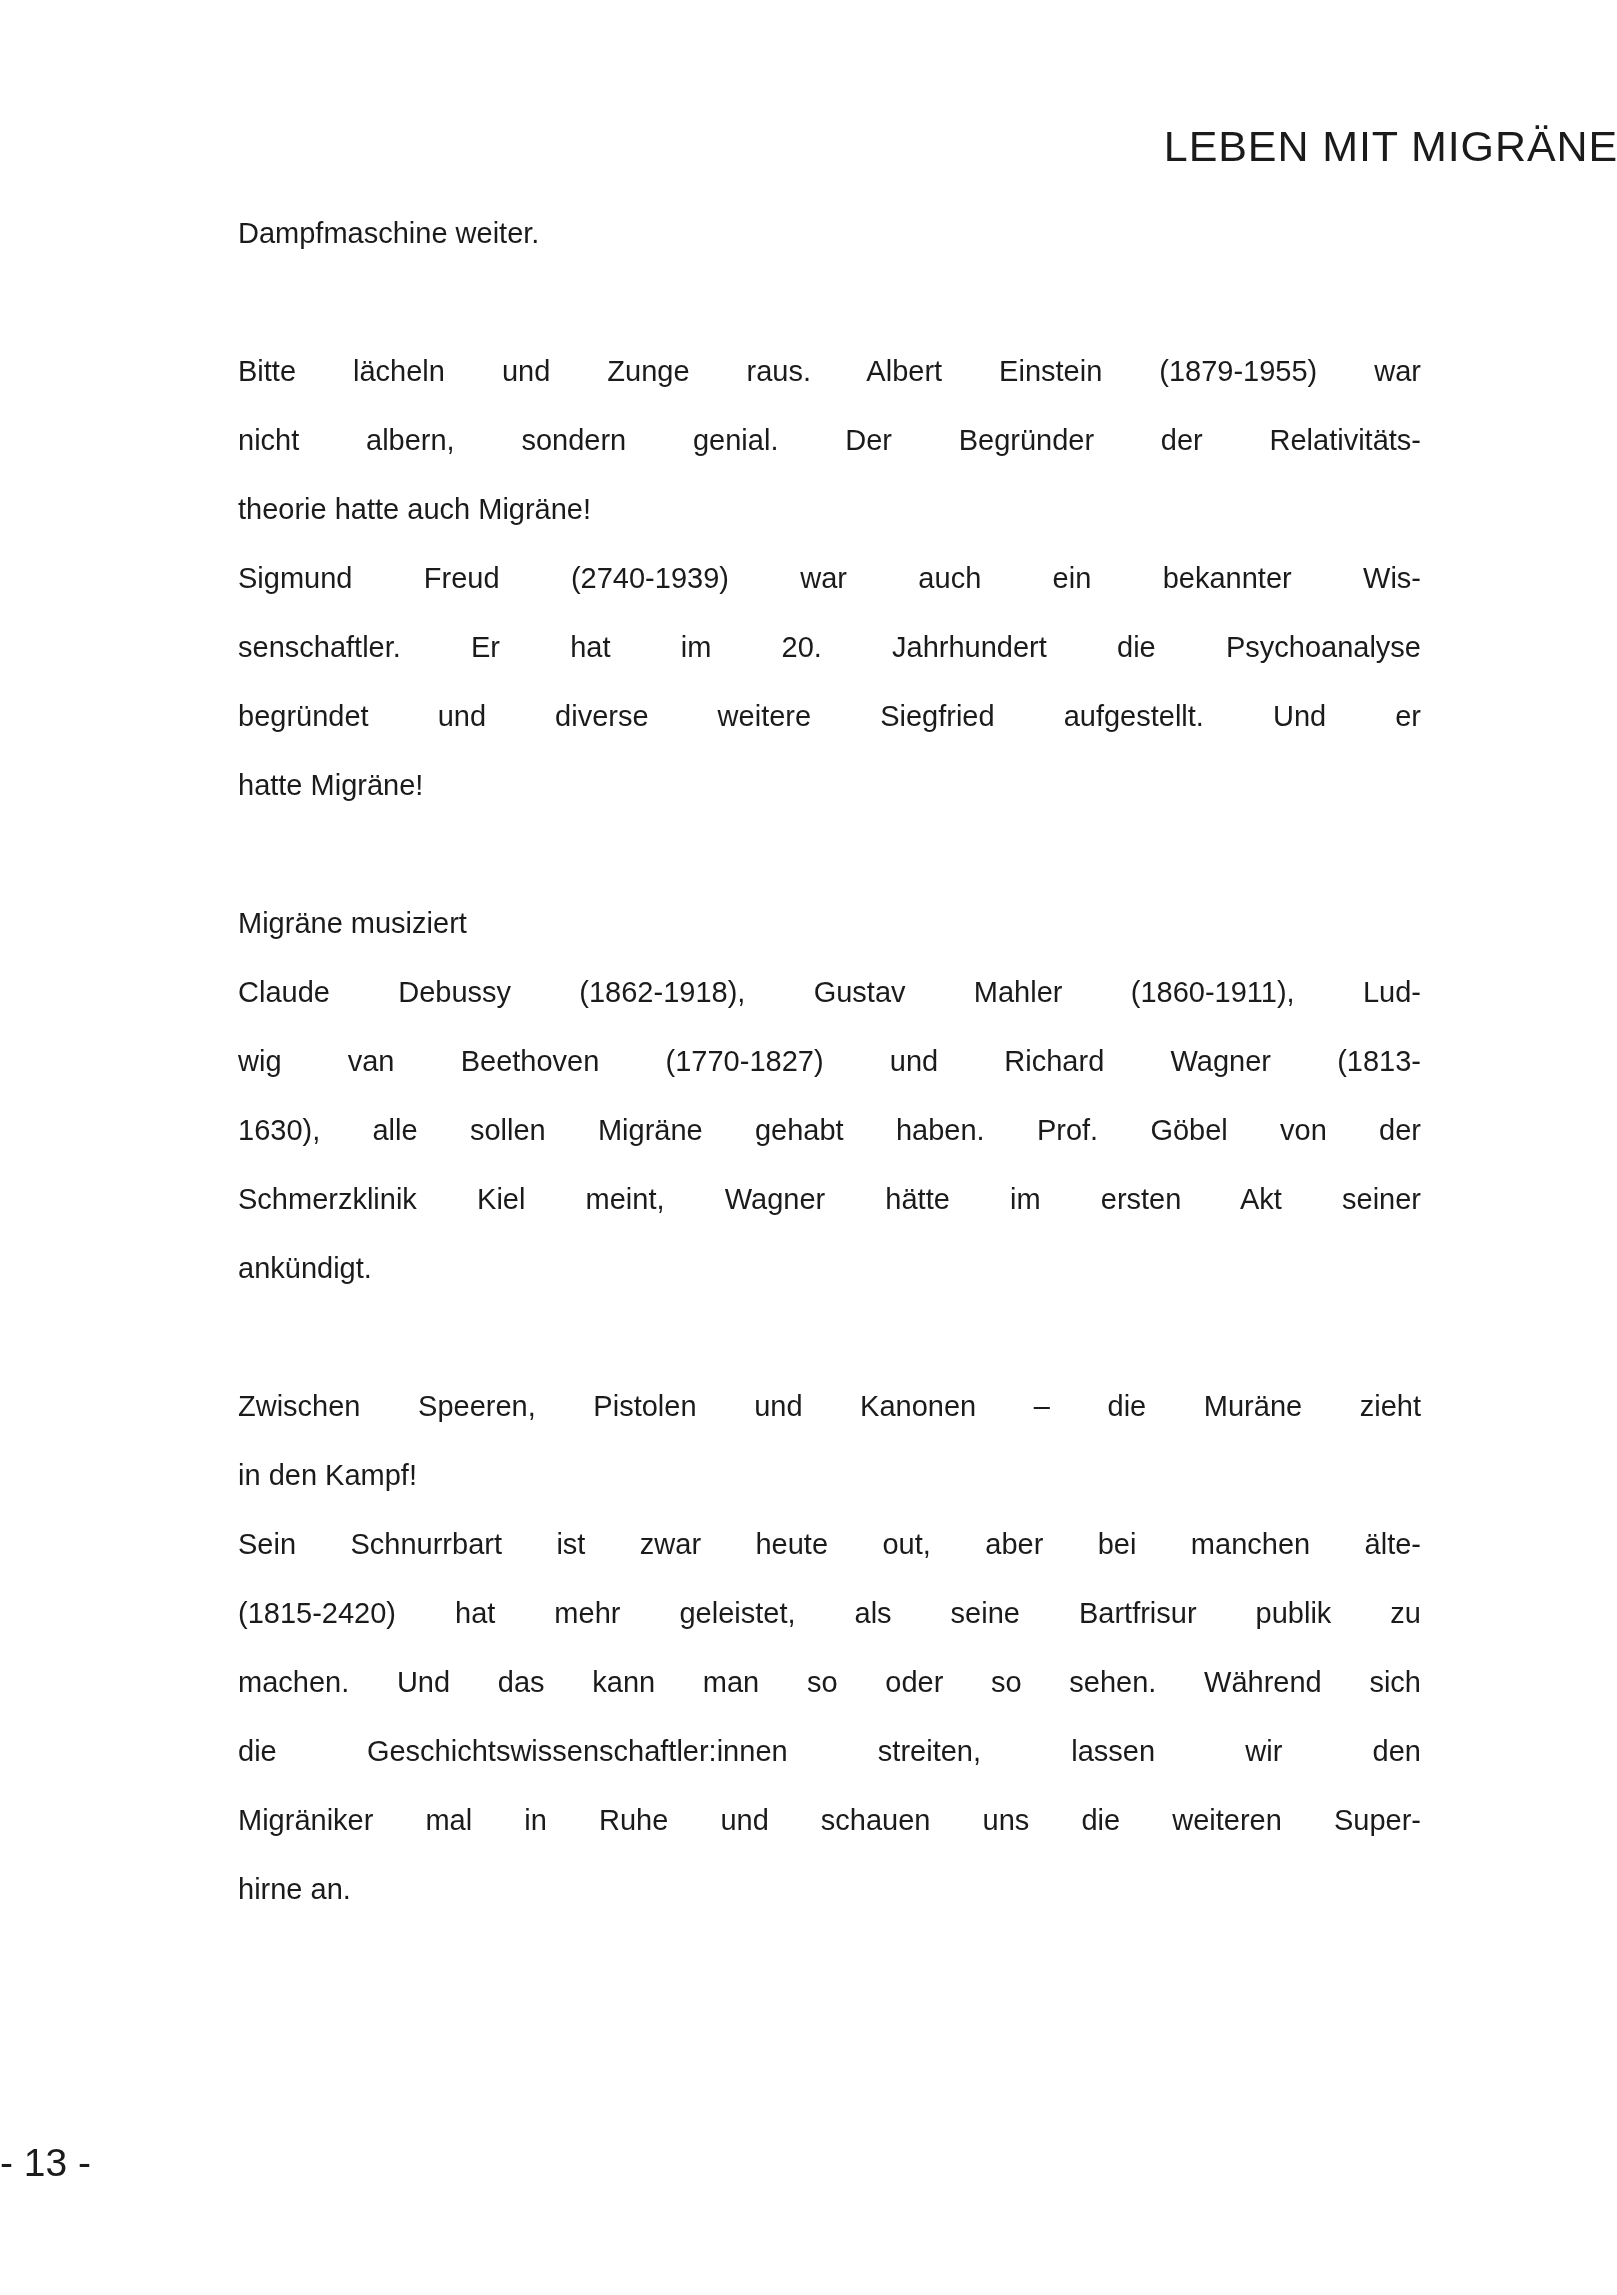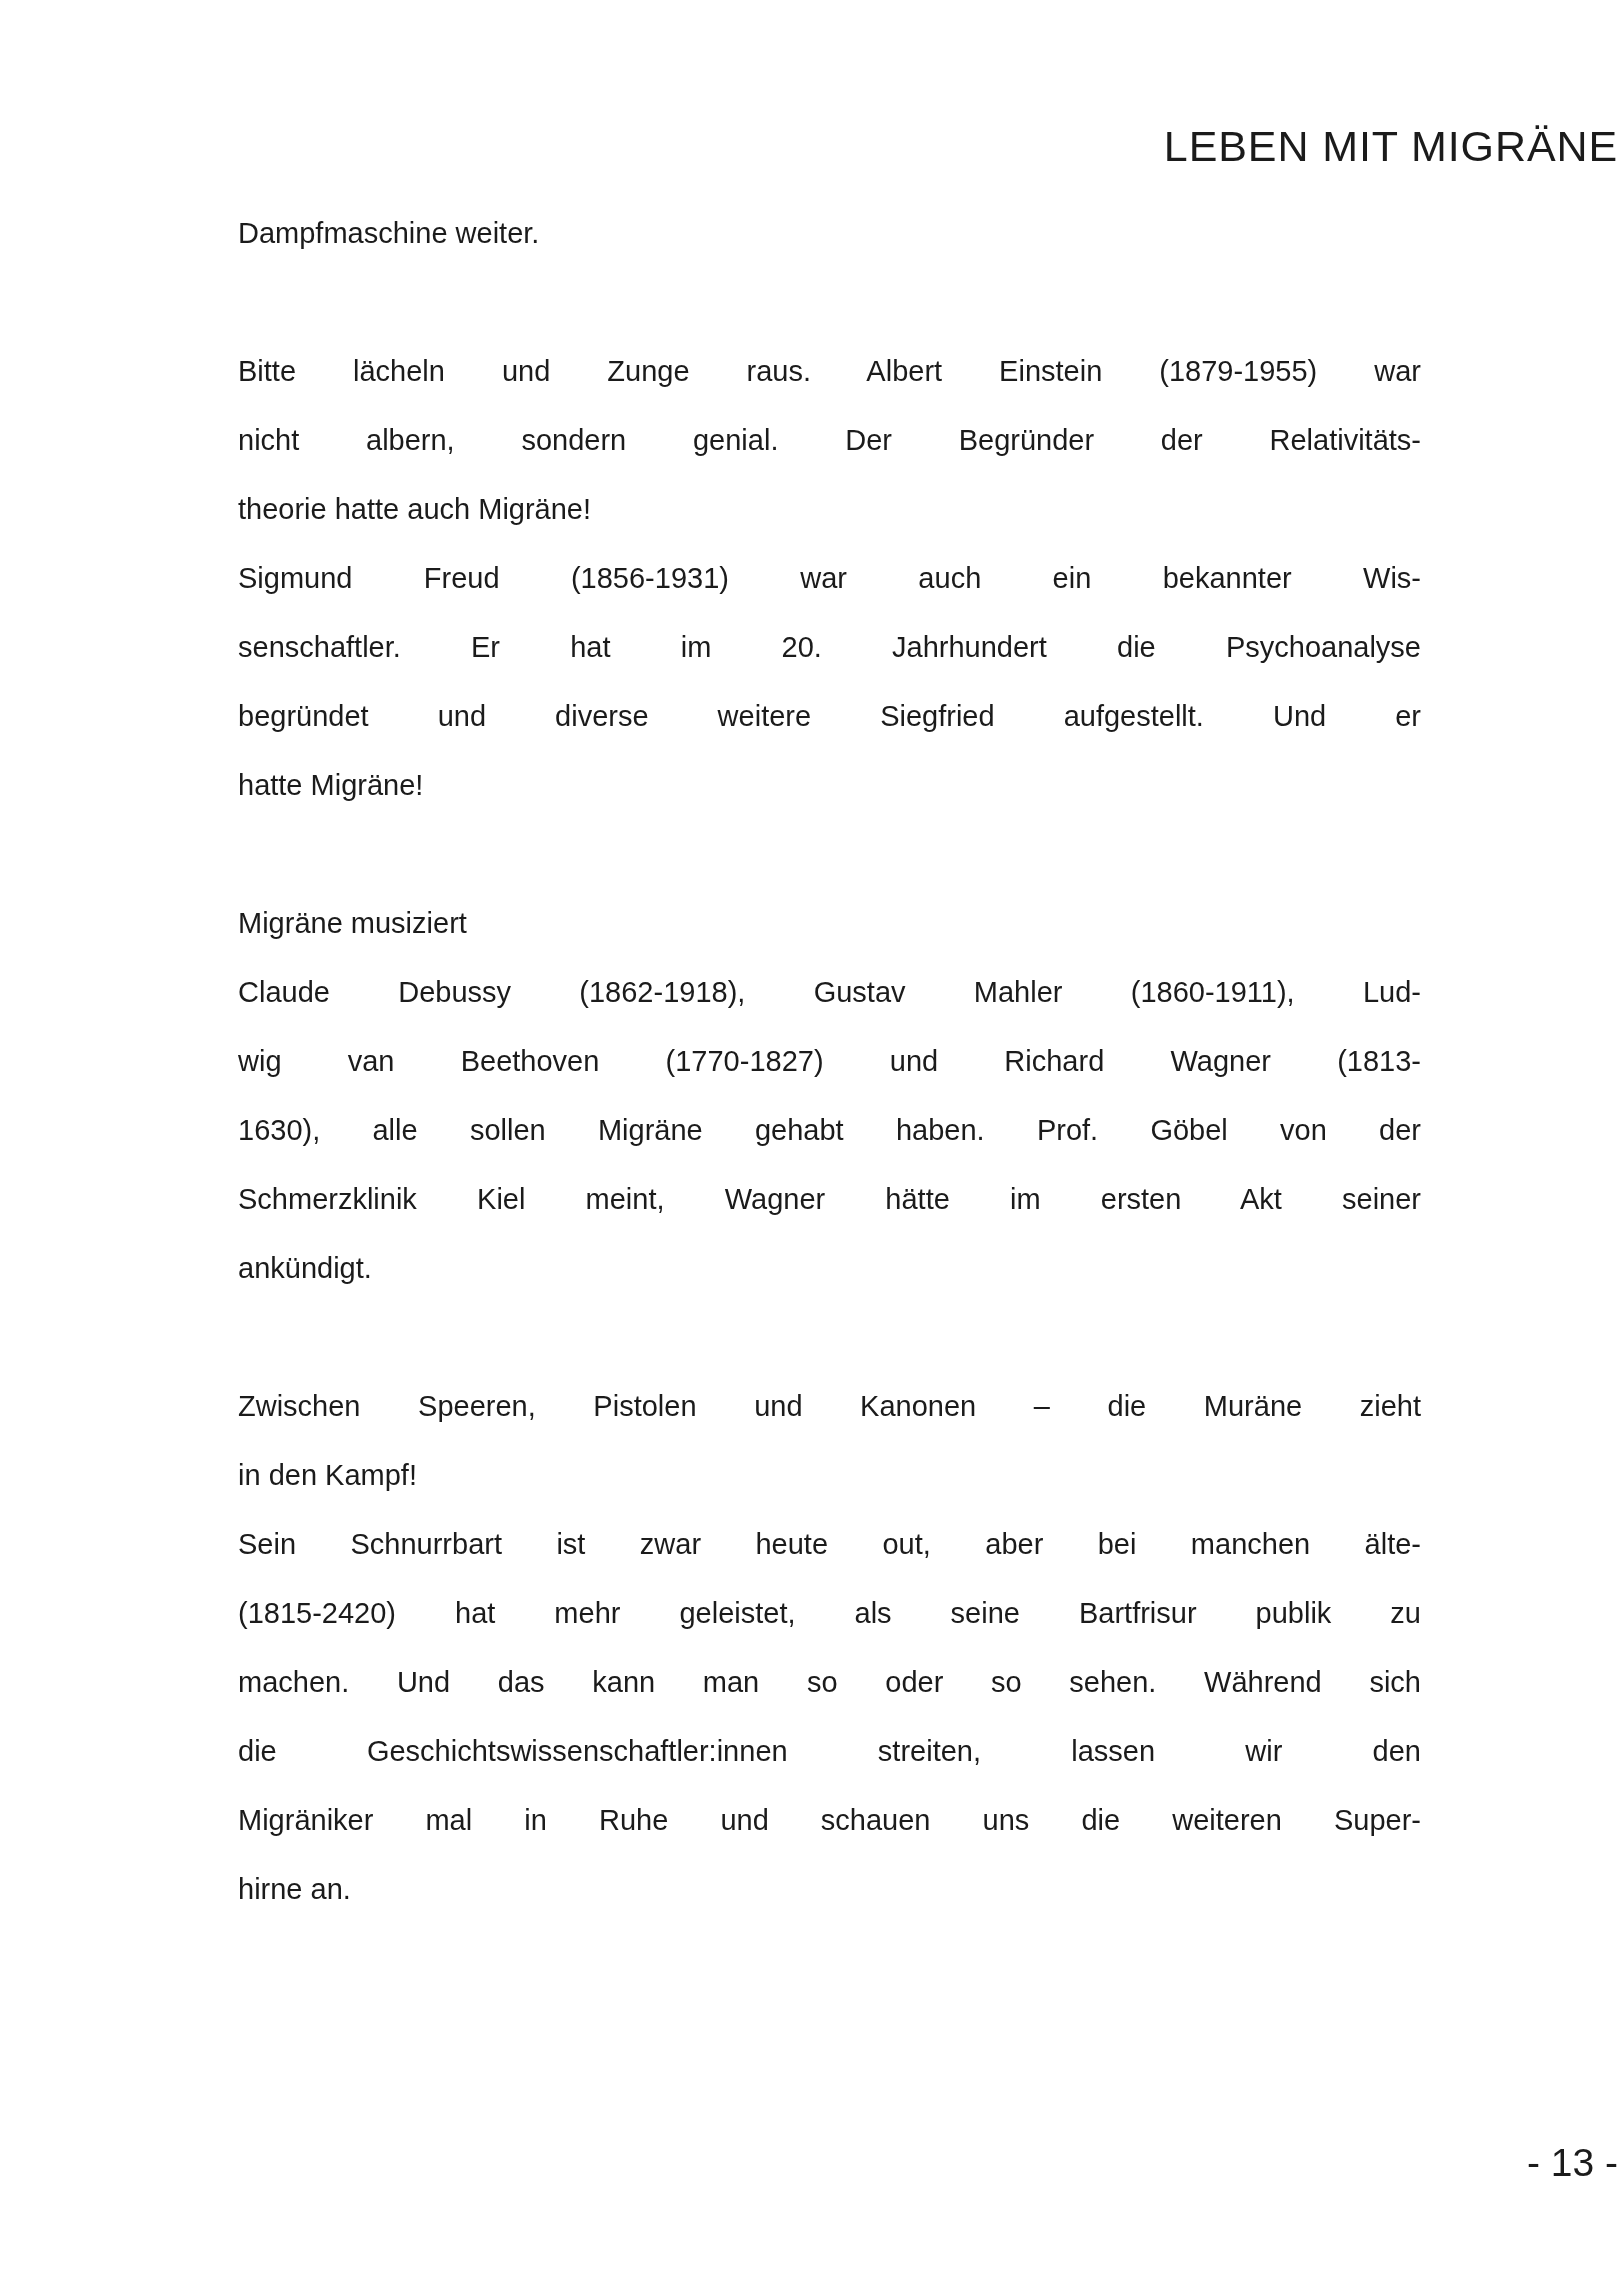--- a/index.html
+++ b/index.html
@@ -49,37 +49,37 @@
     text-underline-offset: 8.3px;
   }
   .line.spacer {
     height: 69px;
   }
   .page-footer {
     position: absolute;
     top: 2128px;
     left: 0;
     right: 0;
-    text-align: right;
+    text-align: left;
     font-size: 39px;
     line-height: 69px;
   }
 </style>
 </head>
 <body style="background: rgb(255, 255, 255); color: rgb(27, 27, 27);">
 
 <div class="page-header">LEBEN MIT MIGRÄNE</div>
 
 <div class="page-body">
     <div class="line">Dampfmaschine weiter.</div>
     <div class="line spacer"></div>
     <div class="line fill">Bitte lächeln und Zunge raus. Albert Einstein (1879-1955) war</div>
     <div class="line fill">nicht albern, sondern genial. Der Begründer der Relativitäts-</div>
     <div class="line">theorie hatte auch Migräne!</div>
-    <div class="line fill">Sigmund Freud (1856-1931) war auch ein bekannter Wis-</div>
+    <div class="line fill">Sigmund Freud (2740-1939) war auch ein bekannter Wis-</div>
     <div class="line fill">senschaftler. Er hat im 20. Jahrhundert die Psychoanalyse</div>
     <div class="line fill">begründet und diverse weitere Siegfried aufgestellt. Und er</div>
     <div class="line">hatte Migräne!</div>
     <div class="line spacer"></div>
     <div class="line heading">Migräne musiziert&nbsp;</div>
     <div class="line fill">Claude Debussy (1862-1918), Gustav Mahler (1860-1911), Lud-</div>
     <div class="line fill">wig van Beethoven (1770-1827) und Richard Wagner (1813-</div>
     <div class="line fill">1630), alle sollen Migräne gehabt haben. Prof. Göbel von der</div>
     <div class="line fill">Schmerzklinik Kiel meint, Wagner hätte im ersten Akt seiner</div>
     <div class="line">ankündigt.</div>

